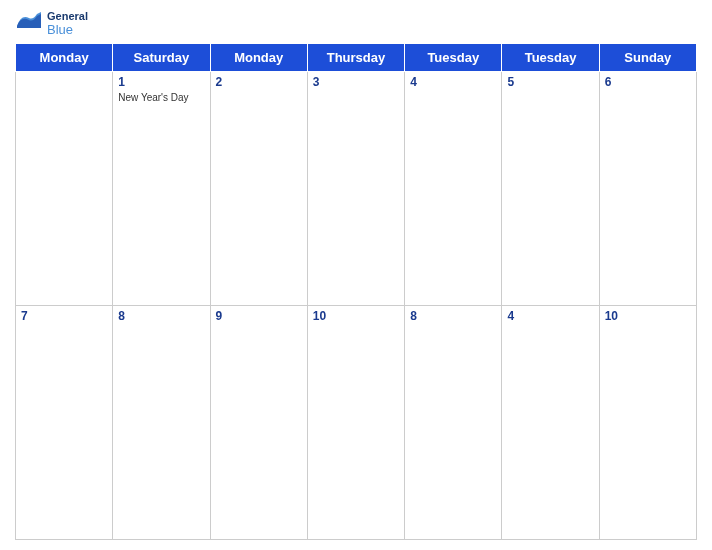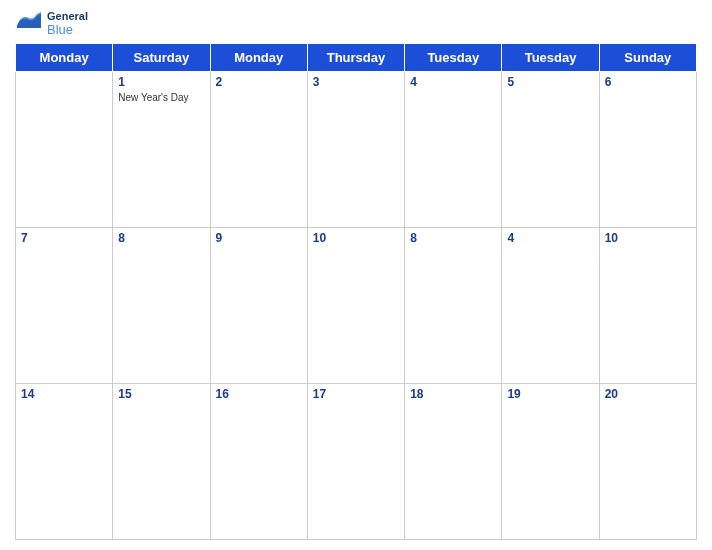--- a/index.html
+++ b/index.html
@@ -147,37 +147,14 @@
         <td>
           <div class="day-num">8</div>
         </td>
         <td>
           <div class="day-num">4</div>
         </td>
         <td>
           <div class="day-num">10</div>
         </td>
       </tr>
-      <tr>
-        <td>
-          <div class="day-num">14</div>
-        </td>
-        <td>
-          <div class="day-num">15</div>
-        </td>
-        <td>
-          <div class="day-num">16</div>
-        </td>
-        <td>
-          <div class="day-num">17</div>
-        </td>
-        <td>
-          <div class="day-num">18</div>
-        </td>
-        <td>
-          <div class="day-num">19</div>
-        </td>
-        <td>
-          <div class="day-num">20</div>
-        </td>
-      </tr>
     </tbody>
 </table>
 
 </body></html>

